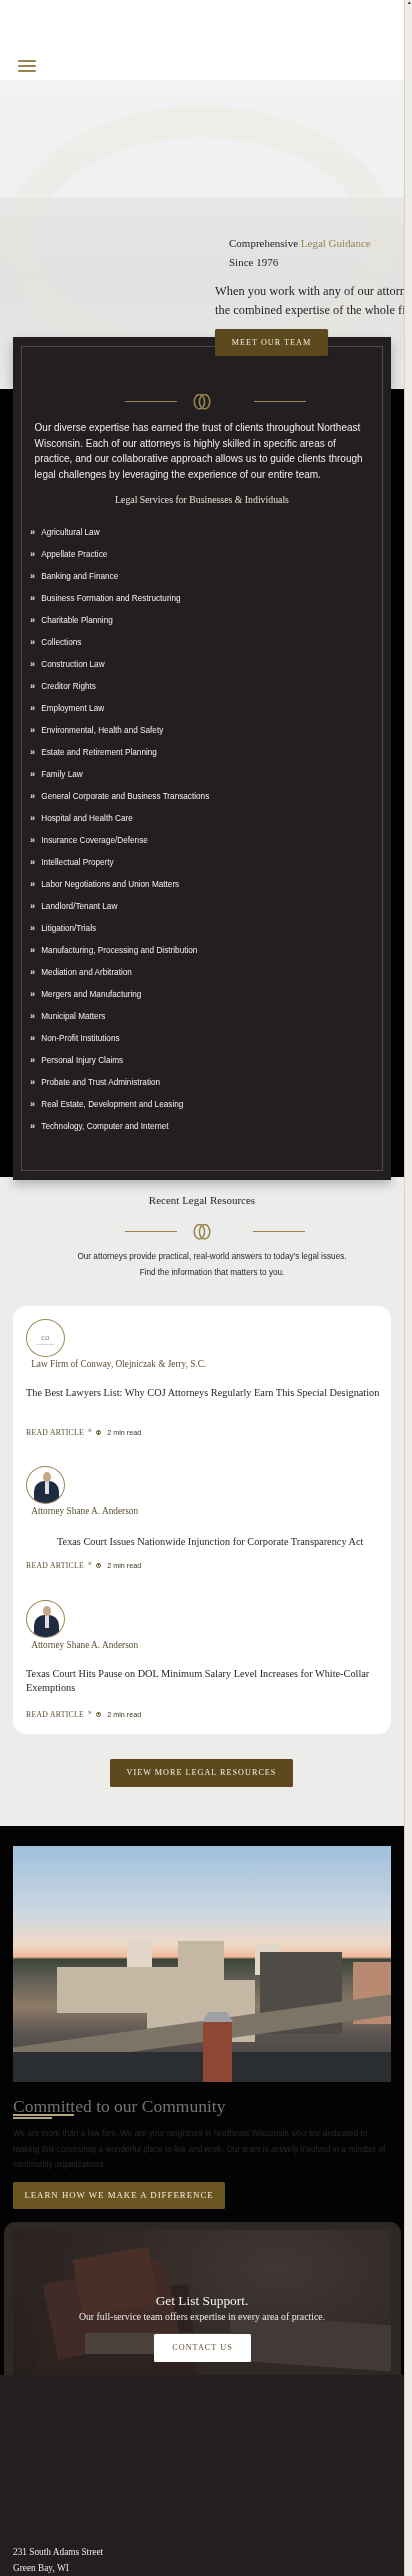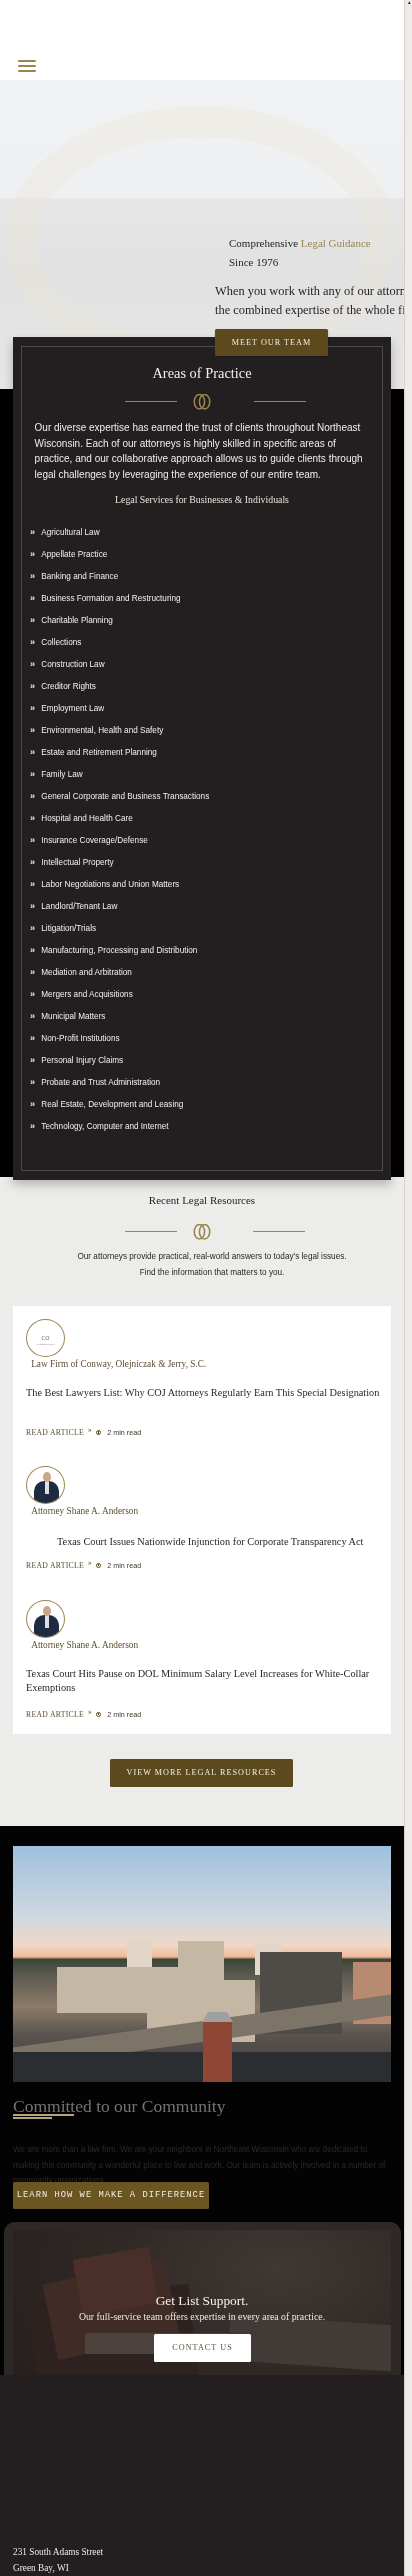--- a/index.html
+++ b/index.html
@@ -38,21 +38,21 @@
   .practice-sub { top: 157px; font-size: 9.8px; color: #e8e3da; }
   .pa-list { left: 17px; top: 184px; width: 340px; list-style: none; }
   .pa-list li { height: 22px; display: flex; align-items: center; font-size: 8.2px; color: #f3f1ee; cursor: pointer; }
   .pa-list li .chev { width: 11.3px; font-size: 9.3px; color: #e8e3da; font-weight: bold; }
 
   
   .resources { left: 0; top: 1181px; width: 404px; height: 645px; background: #ececea; }
   .res-title { top: 1194px; left: 0; width: 404px; text-align: center; font-size: 11px; color: #231f20; }
   .res-divider { left: 0; top: 1224px; width: 404px; }
   .res-para { left: 0; top: 1249px; width: 404px; text-align: center; font-size: 8.2px; color: #2a2626; line-height: 15.5px; padding-left: 20px; }
-  .card { left: 13px; top: 1306px; width: 378px; height: 428px; background: #fff; }
+  .card { left: 13px; top: 1306px; width: 378px; height: 428px; background: #fff; border-radius: 13px; }
   .article { position: absolute; left: 13px; width: 355px; }
   .avatar { position: absolute; left: 0; width: 39px; height: 38px; border-radius: 50%; border: 0.8px solid #9a8550; overflow: hidden; background: #fff; }
   .avatar .logo { position: absolute; left: 0; top: 14.4px; width: 100%; text-align: center; font-size: 5.7px; color: #6b5d3f; }
   .avatar .tiny { position: absolute; left: 0; top: 23px; width: 100%; text-align: center; font-size: 1.8px; color: #555; }
   .avatar .person-head { position: absolute; left: 15.5px; top: 5.2px; width: 8.2px; height: 9.8px; border-radius: 50%; background: #c9a888; }
   .avatar .person-body { position: absolute; left: 7.2px; top: 14.4px; width: 25px; height: 26px; border-radius: 10.3px 10.3px 0 0; background: #1f2b40; }
   .avatar .person-shirt { position: absolute; left: 17.5px; top: 14.4px; width: 4.1px; height: 12.4px; background: #dcdfe3; }
   .author { position: absolute; left: 5.2px; font-size: 9.3px; color: #5c4f32; white-space: nowrap; }
   .art-title { position: absolute; left: 0; width: 355px; font-size: 10.3px; color: #231f20; line-height: 14.4px; cursor: pointer; }
   .meta { position: absolute; left: 0; height: 10.3px; display: flex; align-items: center; white-space: nowrap; }
@@ -70,22 +70,22 @@
   .bldg { position: absolute; background: #c4b7a4; }
   .bldg.d { background: #4f4b46; }
   .bldg.l { background: #e1d6c7; }
   .bridge { position: absolute; left: 0; top: 175px; width: 378px; height: 20.6px; background: #7d7468; transform: skewY(-8deg); }
   .water { position: absolute; left: 0; top: 206px; width: 378px; height: 31px; background: #2b2e30; }
   .tower { position: absolute; left: 190px; top: 175px; width: 29px; height: 62px; background: #8f4634; }
   .tower::before { content: ""; position: absolute; left: -1px; top: -9.3px; width: 31px; height: 10.3px; background: #9da1a3; clip-path: polygon(20% 0,80% 0,100% 100%,0 100%); }
   .comm-title { left: 13px; top: 2096px; font-size: 17.5px; color: #737373; white-space: nowrap; }
   .comm-line1 { left: 13px; top: 2114px; width: 61px; height: 2.1px; background: #b6a57a; }
   .comm-line2 { left: 13px; top: 2117px; width: 39px; height: 1.5px; background: #b6a57a; }
-  .comm-para { left: 13px; top: 2126px; width: 376px; font-size: 8.2px; color: #2b2928; line-height: 15.5px; font-family: "Liberation Sans", sans-serif; margin-top: 16px; }
-  .learn-btn { left: 13px; top: 2182px; width: 196px; height: 27px; line-height: 27px; font-size: 8.8px; background: #6b5521; font-family: Liberation Mono, monospace; }
+  .comm-para { left: 13px; top: 2126px; width: 376px; font-size: 8.2px; color: #2b2928; line-height: 15.5px; font-family: "Liberation Sans", sans-serif; }
+  .learn-btn { left: 13px; top: 2182px; width: 212px; height: 27px; line-height: 27px; font-size: 8.8px; background: #6b5521; }
 
   
   .support-frame { left: 3.6px; top: 2222px; width: 397px; height: 206px; border-radius: 11.3px 11.3px 0 0; background: #2d2826; }
   .support { left: 13px; top: 2230px; width: 378px; height: 194px; overflow: hidden;
      background: radial-gradient(ellipse at 70% 20%, #5a524d 0%, #3e3633 45%, #28201f 100%); }
   .book { position: absolute; border-radius: 1.5px; }
   .support-title { left: 0; top: 2293px; width: 404px; text-align: center; font-size: 13.4px; color: #f4f1ec; z-index: 2; }
   .support-sub { left: 0; top: 2311px; width: 404px; text-align: center; font-size: 9.8px; color: #ece7df; z-index: 2; }
   .contact-white { left: 154px; top: 2334px; width: 97px; height: 28px; line-height: 28px; background: #fff; color: #5c4f32; text-align: center; font-size: 8.2px; letter-spacing: 1px; border-radius: 1.5px; z-index: 2; cursor: pointer; }
 
@@ -119,21 +119,20 @@
 </div>
 <div class="abs hero-body">
   <span>When you work with any of our attorneys, you gain</span><br>
   <span>the combined expertise of the whole firm.</span>
 </div>
 <div class="abs btn-gold meet-btn serif">MEET OUR TEAM</div>
 
 <div class="abs practice-outer"></div>
 <div class="abs practice">
   <div class="abs practice-inner"></div>
-  <div class="abs sec-title" style="top:28px;color:#f3f0ea;">Areas of Practice</div>
   <div class="abs divider" style="top:57px;left:0;">
     <div class="line" style="left:112px;"></div>
     <svg class="mark" viewBox="0 0 50 30">
       <ellipse cx="20" cy="15" rx="10" ry="14" fill="none" stroke="#9a8550" stroke-width="3"></ellipse>
       <ellipse cx="30" cy="15" rx="10" ry="14" fill="none" stroke="#9a8550" stroke-width="3"></ellipse>
     </svg>
     <div class="line" style="left:241px;"></div>
   </div>
   <div class="abs practice-para sans">Our diverse expertise has earned the trust of clients throughout Northeast Wisconsin. Each of our attorneys is highly skilled in specific areas of practice, and our collaborative approach allows us to guide clients through legal challenges by leveraging the experience of our entire team.</div>
   <div class="abs sec-title practice-sub">Legal Services for Businesses &amp; Individuals</div>
@@ -217,21 +216,21 @@
     <li>
         <span class="chev">»</span>
         <span>Manufacturing, Processing and Distribution</span>
       </li>
     <li>
         <span class="chev">»</span>
         <span>Mediation and Arbitration</span>
       </li>
     <li>
         <span class="chev">»</span>
-        <span>Mergers and Acquisitions</span>
+        <span>Mergers and Manufacturing</span>
       </li>
     <li>
         <span class="chev">»</span>
         <span>Municipal Matters</span>
       </li>
     <li>
         <span class="chev">»</span>
         <span>Non-Profit Institutions</span>
       </li>
     <li>

